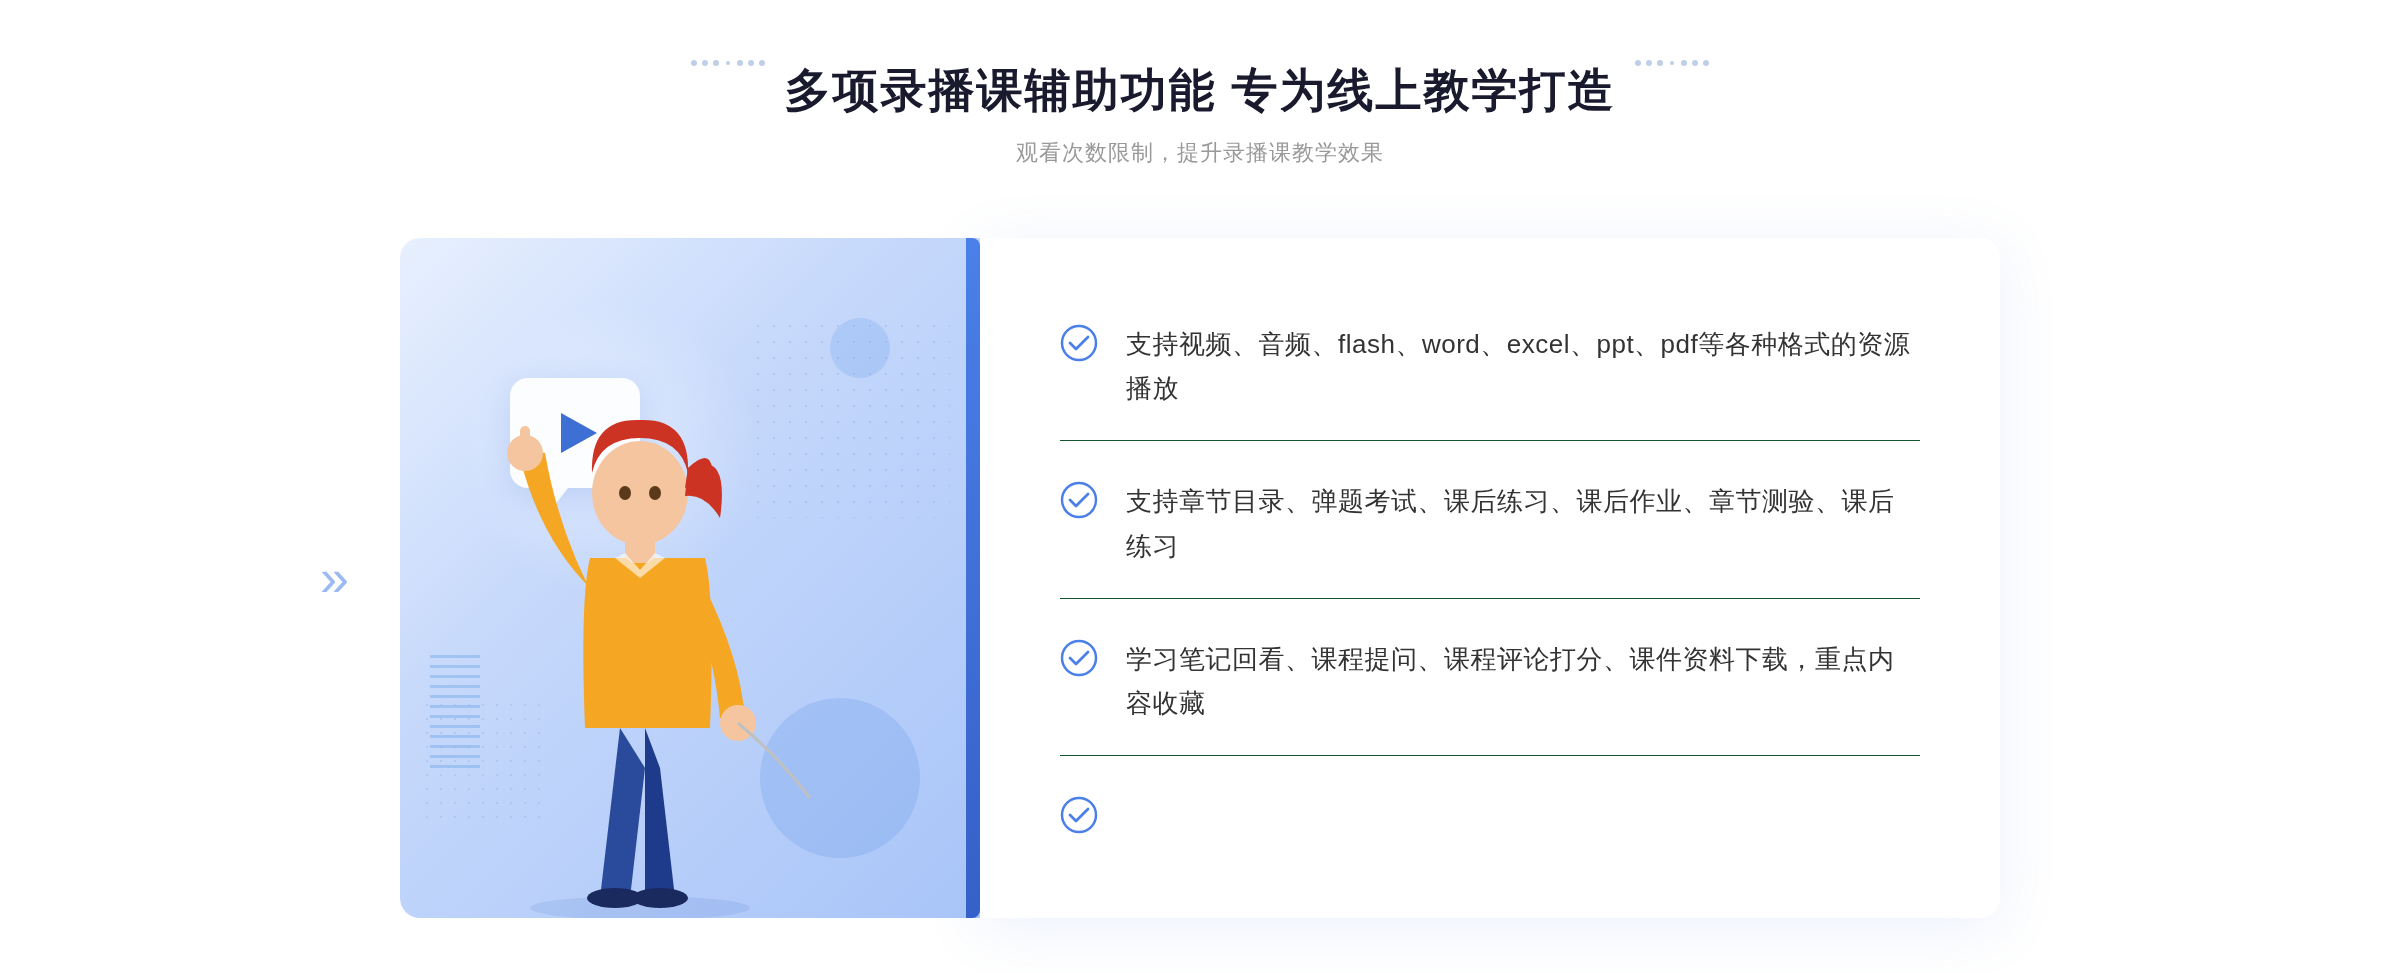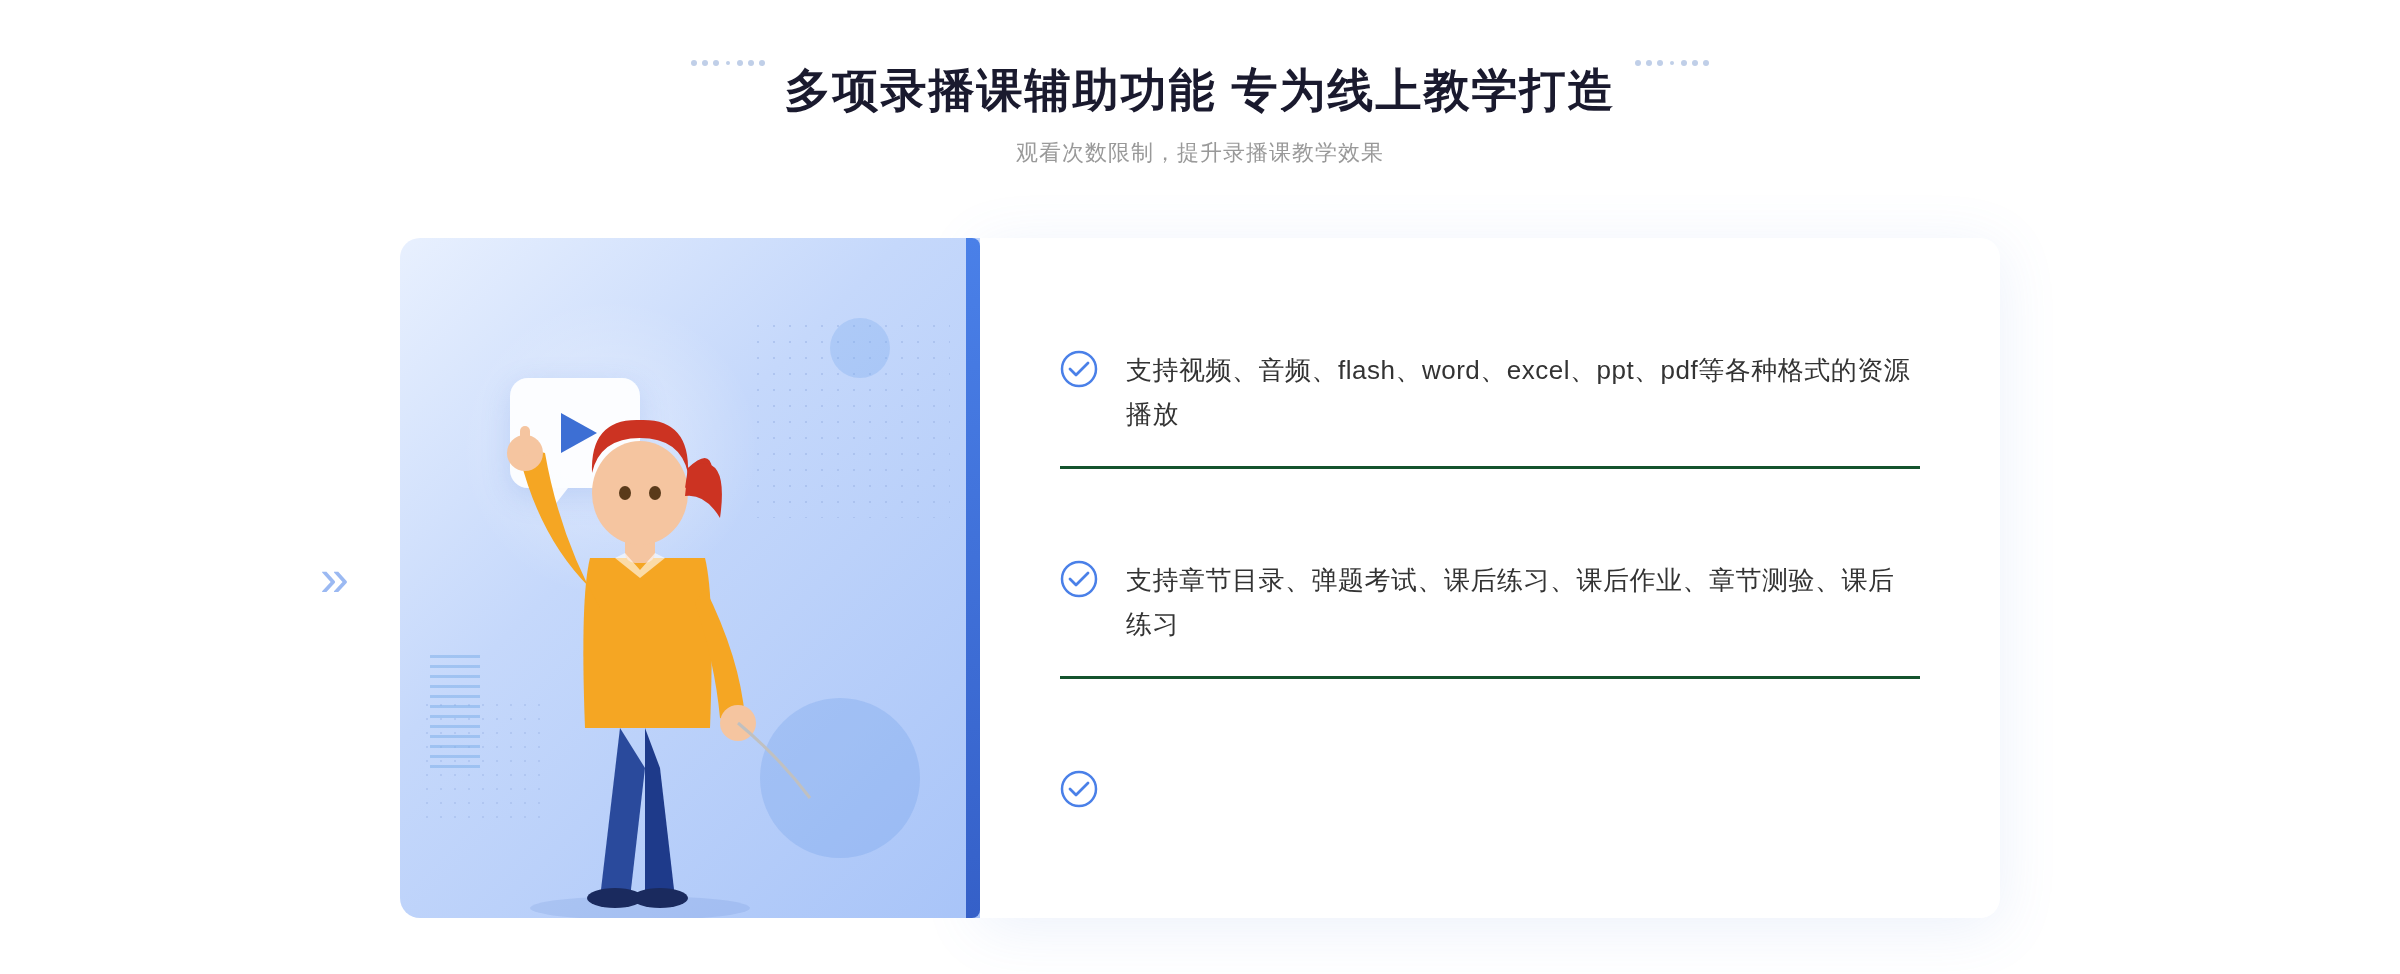--- a/index.html
+++ b/index.html
@@ -228,21 +228,21 @@
       display: flex;
       flex-direction: column;
       justify-content: space-around;
     }
 
     .feature-item {
       display: flex;
       align-items: flex-start;
       gap: 28px;
       padding: 30px 0;
-      border-bottom: 3px solid #14532d;
+      border-bottom: 1px solid #14532d;
     }
 
     .feature-item:last-child {
       border-bottom: none;
     }
 
     .check-icon {
       width: 38px;
       height: 38px;
       flex-shrink: 0;
@@ -372,26 +372,35 @@
       <div class="feature-item">
         <div class="check-icon">
           <svg viewBox="0 0 38 38" fill="none" xmlns="http://www.w3.org/2000/svg">
             <circle cx="19" cy="19" r="17" stroke="#4a80e8" stroke-width="2.5"></circle>
             <path d="M10 19 L16 25 L28 13" stroke="#4a80e8" stroke-width="2.8" stroke-linecap="round" stroke-linejoin="round"></path>
           </svg>
         </div>
         <span class="feature-text">支持章节目录、弹题考试、课后练习、课后作业、章节测验、课后练习</span>
       </div>
 
-
       <div class="feature-item">
         <div class="check-icon">
           <svg viewBox="0 0 38 38" fill="none" xmlns="http://www.w3.org/2000/svg">
             <circle cx="19" cy="19" r="17" stroke="#4a80e8" stroke-width="2.5"></circle>
             <path d="M10 19 L16 25 L28 13" stroke="#4a80e8" stroke-width="2.8" stroke-linecap="round" stroke-linejoin="round"></path>
           </svg>
         </div>
+        <span class="feature-text">学习笔记回看、课程提问、课程评论打分、课件资料下载，重点内容收藏</span>
+      </div>
+
+      <div class="feature-item">
+        <div class="check-icon">
+          <svg viewBox="0 0 38 38" fill="none" xmlns="http://www.w3.org/2000/svg">
+            <circle cx="19" cy="19" r="17" stroke="#4a80e8" stroke-width="2.5"></circle>
+            <path d="M10 19 L16 25 L28 13" stroke="#4a80e8" stroke-width="2.8" stroke-linecap="round" stroke-linejoin="round"></path>
+          </svg>
+        </div>
       </div>
 
     </div>
   </div>
 
 </div>
 
 </body></html>

